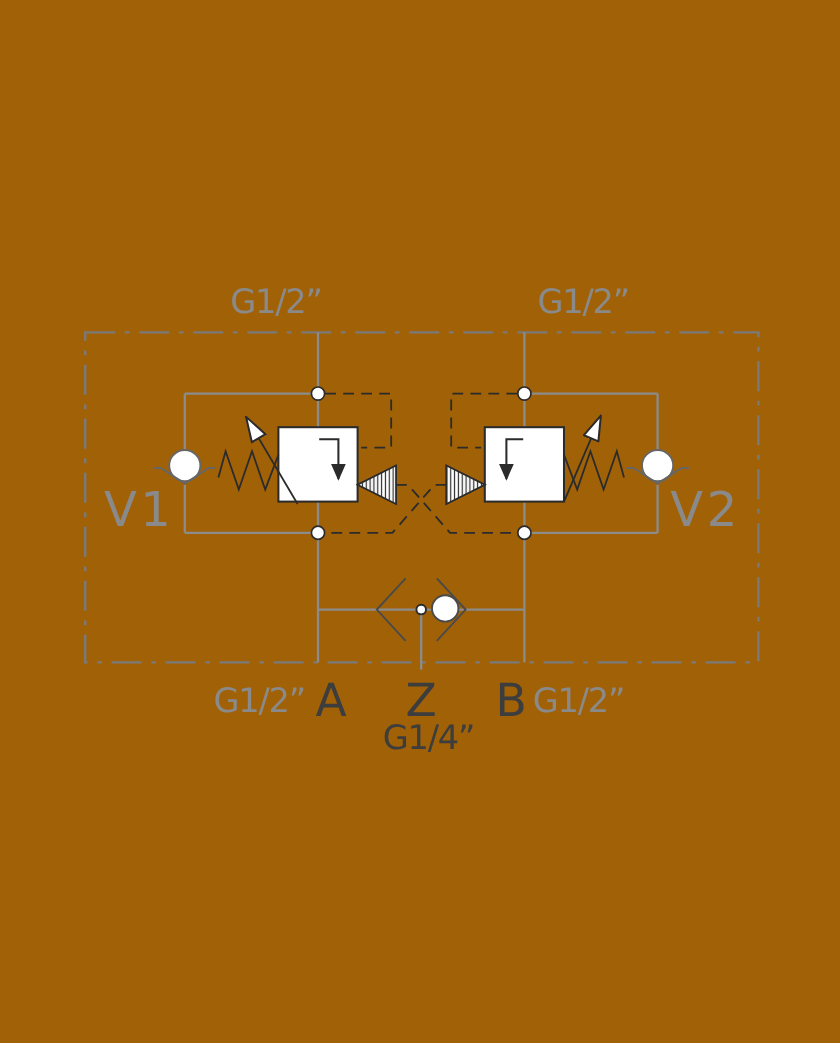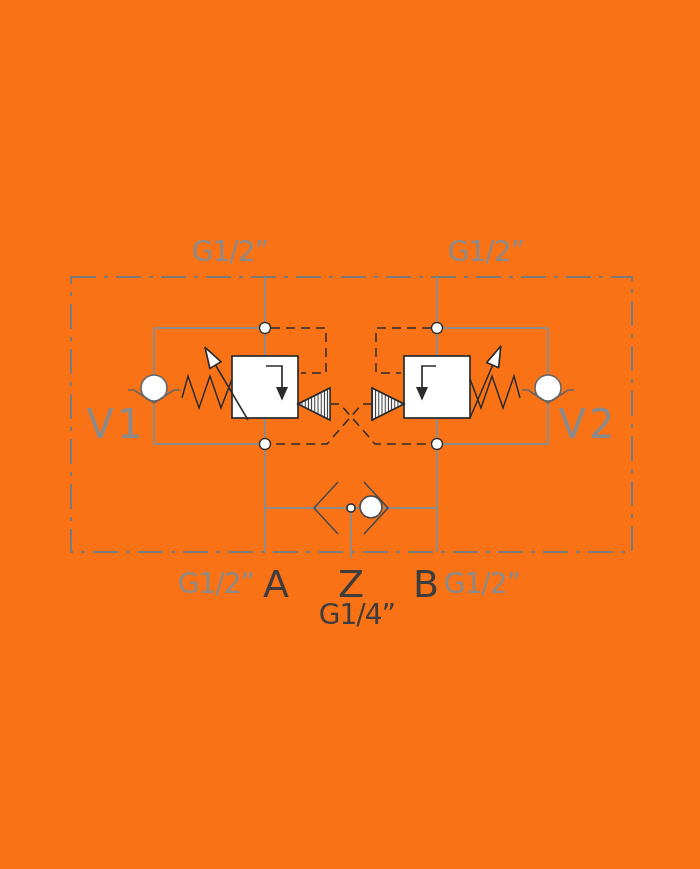--- a/index.html
+++ b/index.html
@@ -1,16 +1,16 @@
 <!DOCTYPE html>
 <html><head>
 <meta charset="utf-8">
 <style>
   html,body{margin:0;padding:0;background:#fff;}
-  .stage{position:relative;width:700px;height:869px;background:#f97316;overflow:hidden;
+  .stage{position:relative;width:700px;height:869px;background:#a16207;overflow:hidden;
          font-family:"DejaVu Sans",sans-serif;}
   svg{display:block;}
   text{font-family:"DejaVu Sans",sans-serif;}
   .lbl-sm{font-size:28px;letter-spacing:-1px;}
   .lbl-port{font-size:38px;letter-spacing:0;}
   .lbl-valve{font-size:40px;letter-spacing:3px;}
 </style>
 </head>
 <body>
 

